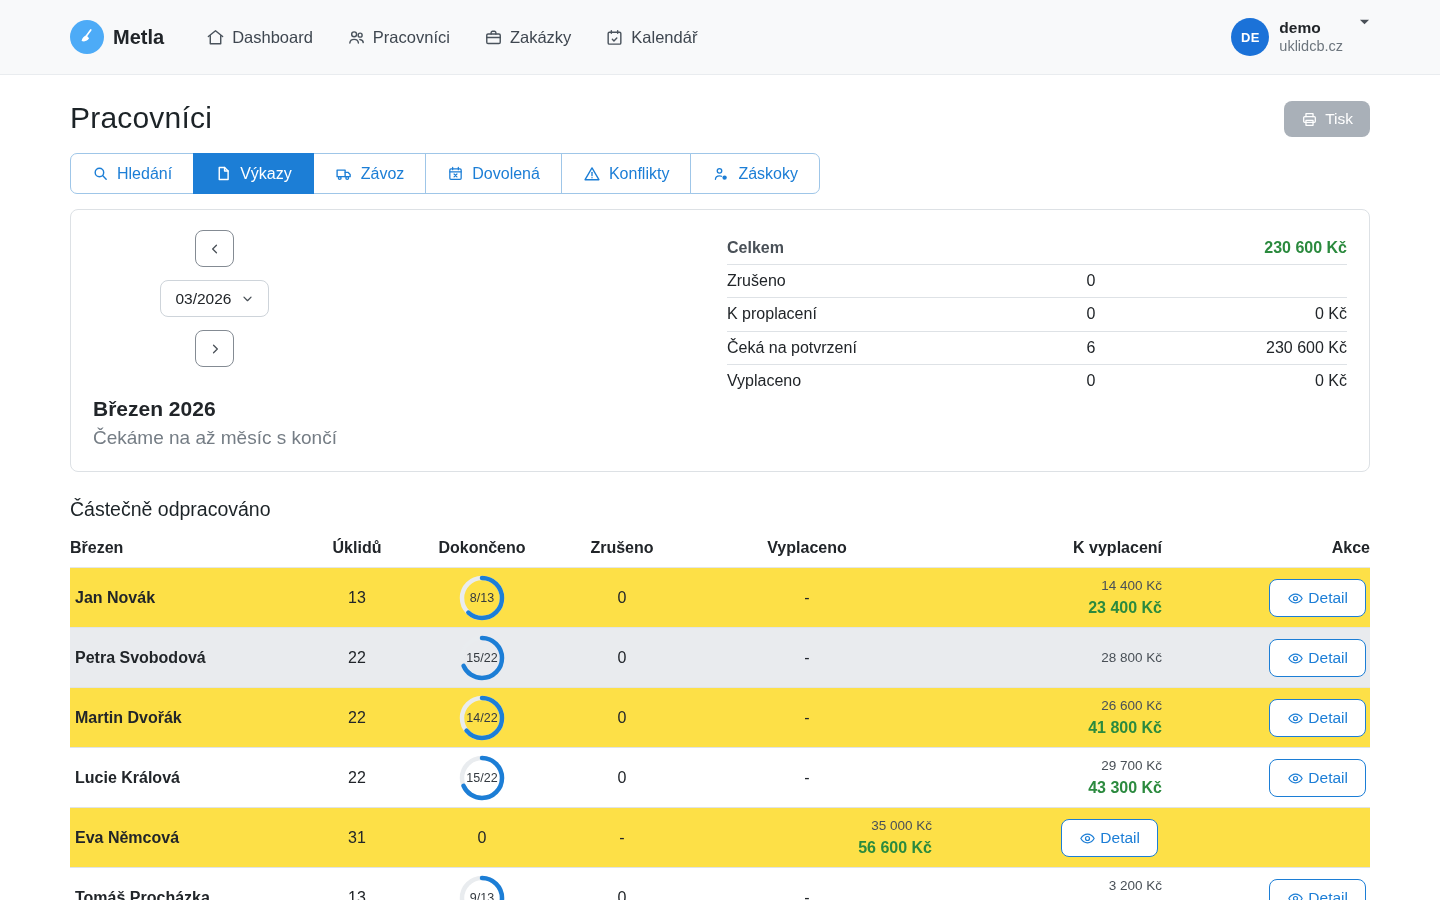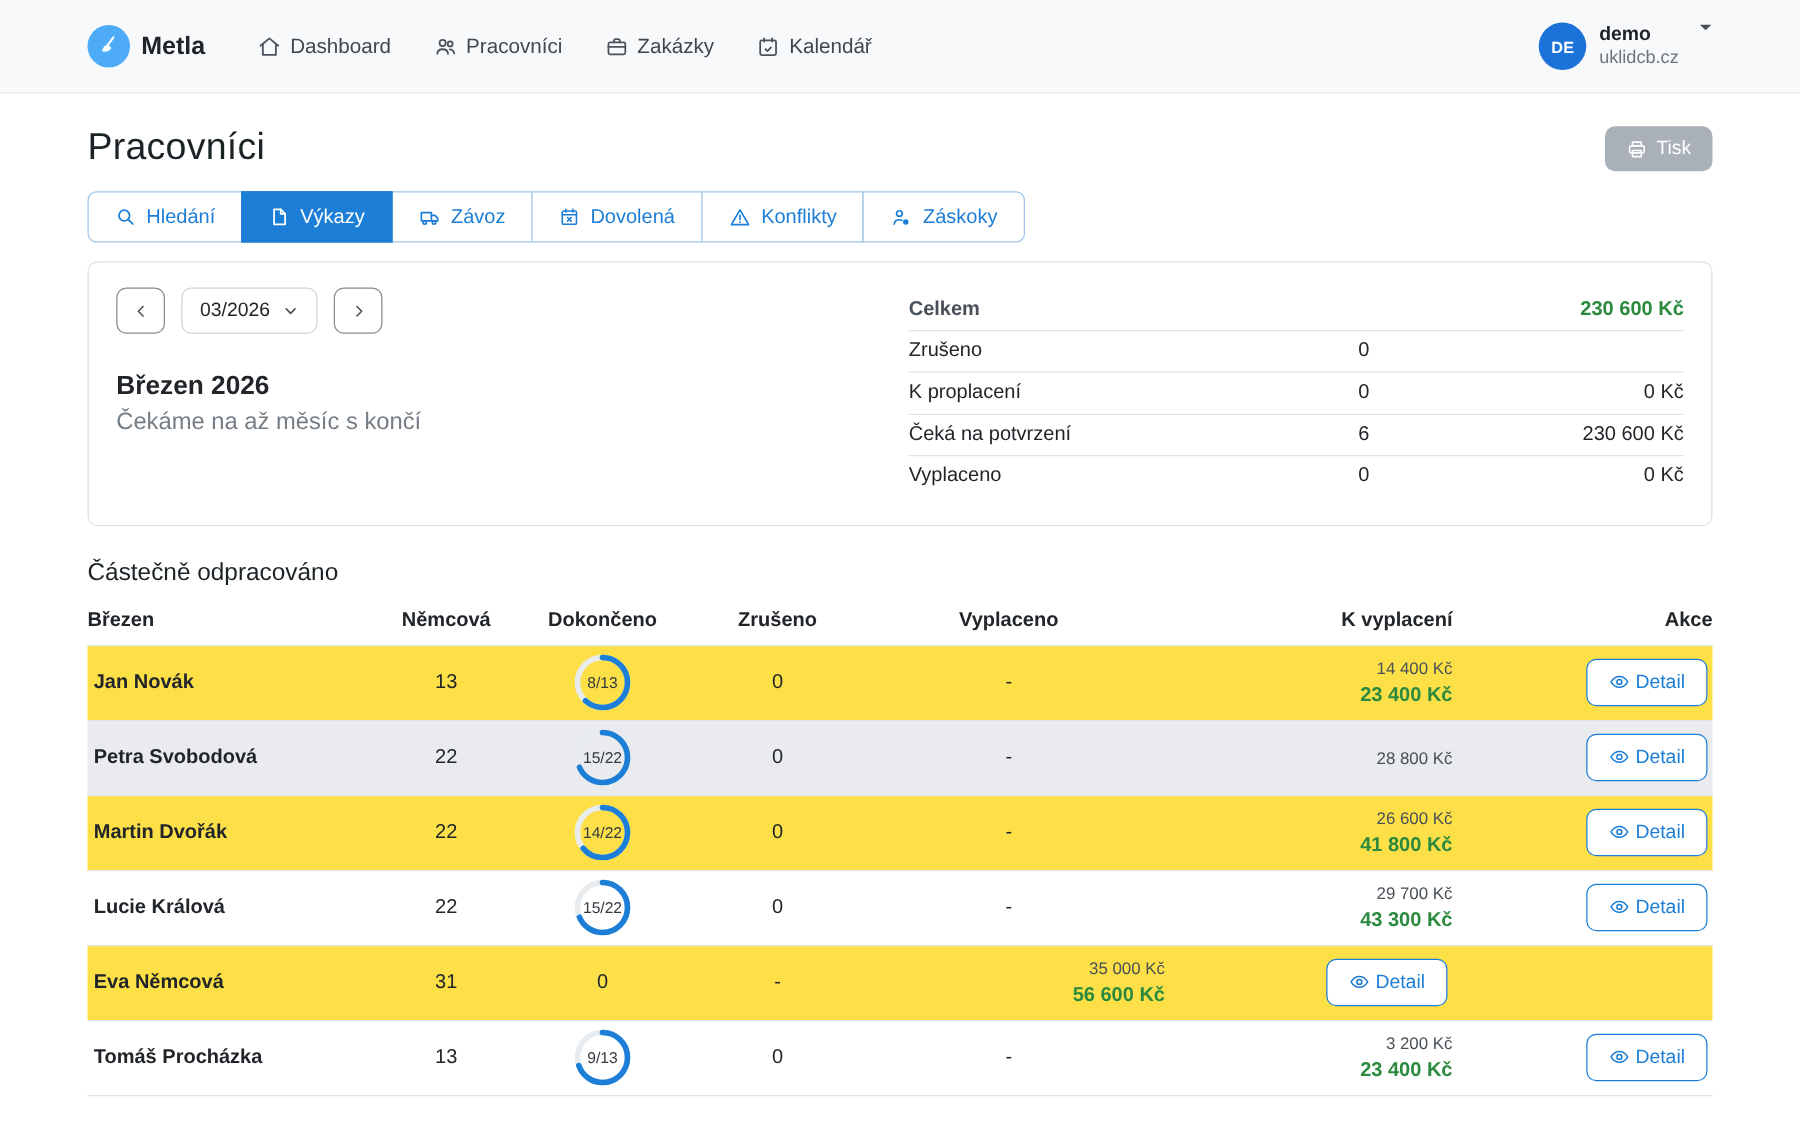--- a/index.html
+++ b/index.html
@@ -29,21 +29,21 @@
 
   
   .tabs { display:inline-flex; margin-top:16px; }
   .tab { display:flex; align-items:center; gap:8px; height:41px; padding:0 21px; background:#fff; border:1px solid #9fc6e8; margin-left:-1px; color:#1c7ed6; font-size:16px; font-family:inherit; cursor:pointer; }
   .tab:first-child { border-radius:7px 0 0 7px; margin-left:0; }
   .tab:last-child { border-radius:0 7px 7px 0; }
   .tab.active { background:#1c7ed6; border-color:#1c7ed6; color:#fff; position:relative; z-index:1; }
 
   
   .panel { margin-top:15px; border:1px solid #dde1e5; border-radius:8px; padding:20px 22px 22px; display:flex; justify-content:space-between; min-height:200px; }
-  .month-nav { display:flex; align-items:center; gap:13px; }
+  .month-nav { display:flex; align-items:center; gap:13px;flex-direction:column; }
   .nav-btn { width:39px; height:37px; border:1px solid #848b93; background:#fff; border-radius:8px; display:flex; align-items:center; justify-content:center; color:#495057; cursor:pointer; }
   .month-select { display:flex; align-items:center; gap:10px; height:37px; padding:0 14px; border:1px solid #ced4da; border-radius:8px; background:#fff; font-size:15.5px; color:#212529; cursor:pointer; }
   .month-title { margin-top:30px; font-size:21px; font-weight:700; color:#212529; }
   .month-subtitle { margin-top:6px; font-size:19px; color:#757d85; }
   .summary { width:620px; padding-top:2px; }
   .srow { display:flex; align-items:center; height:33.2px; border-bottom:1px solid #dee2e6; font-size:16px; }
   .srow:last-child { border-bottom:none; }
   .s-label { flex:0 0 58%; color:#212529; }
   .s-count { flex:0 0 60px; color:#212529; }
   .s-amount { flex:1; text-align:right; color:#212529; }
@@ -64,21 +64,21 @@
   .w-name { font-weight:700; padding-left:5px; }
   .w-num { text-align:center; }
   .w-ring { display:flex; justify-content:center; }
   .ring-wrap { position:relative; width:46px; height:46px; }
   .ring-label { position:absolute; inset:0; display:flex; align-items:center; justify-content:center; font-size:12.5px; color:#343a40; }
   .w-paid { text-align:center; color:#212529; }
   .w-topay { text-align:right; line-height:1.45; }
   .topay-part { font-size:13.5px; color:#495057; }
   .topay-total { font-size:16px; font-weight:700; color:#2b8a3e; }
   .w-actions { display:flex; justify-content:flex-end; padding-right:4px; }
-  .btn-detail { display:flex; align-items:flex-start; gap:4px; background:#fff; border:1px solid #1c7ed6; color:#1c7ed6; border-radius:8px; padding:9px 17px; font-size:15.5px; font-family:inherit; cursor:pointer; }
+  .btn-detail { display:flex; align-items:flex-end; gap:4px; background:#fff; border:1px solid #1c7ed6; color:#1c7ed6; border-radius:8px; padding:9px 17px; font-size:15.5px; font-family:inherit; cursor:pointer; }
 
   svg { display:block; }
 </style>
 </head>
 <body>
 
 <header class="navbar">
   <div class="container nav-inner">
     <div class="brand">
       <span class="brand-circle">
@@ -286,21 +286,21 @@
       </div>
     </div>
   </section>
 
   
   <h2 class="section-title">Částečně odpracováno</h2>
 
   <div class="wtable">
     <div class="whead">
       <span class="c1">Březen</span>
-      <span class="c2">Němcová</span>
+      <span class="c2">Úklidů</span>
       <span class="c3">Dokončeno</span>
       <span class="c4">Zrušeno</span>
       <span class="c5">Vyplaceno</span>
       <span class="c6">K vyplacení</span>
       <span class="c7">Akce</span>
     </div>
     <div id="worker-rows">
         <div class="wrow bg-a">
     <span class="w-name">Jan Novák</span>
     <span class="w-num w-cleanings">13</span>

